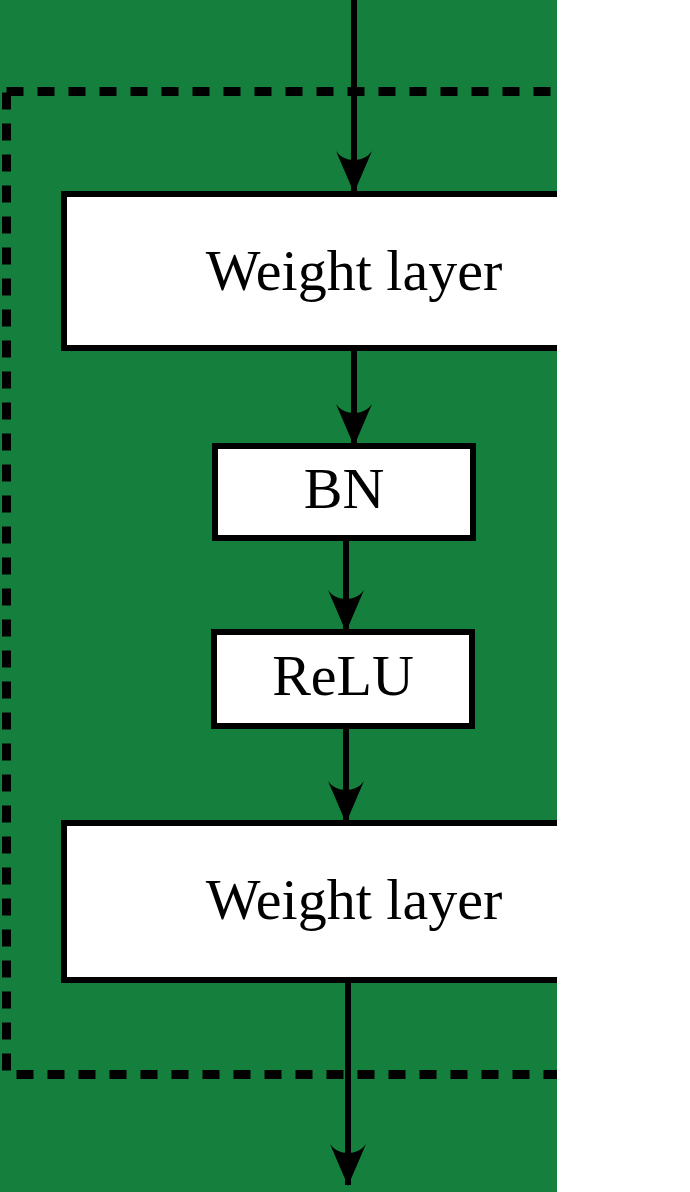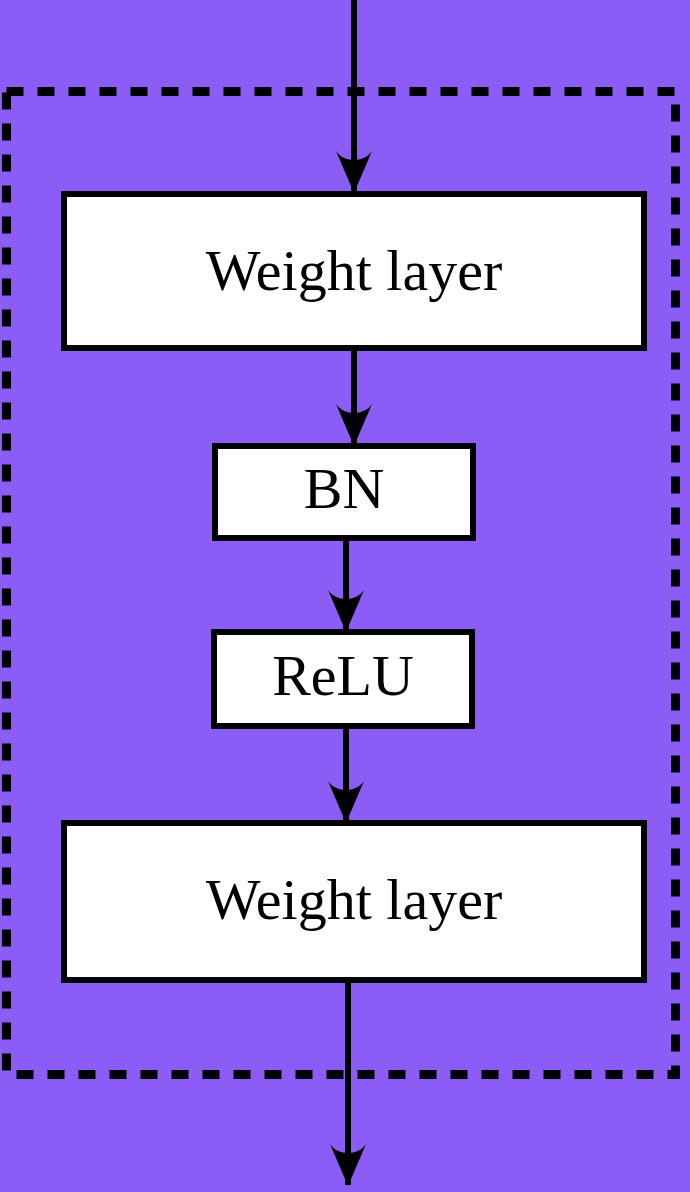--- a/index.html
+++ b/index.html
@@ -6,23 +6,23 @@
   html, body {
     margin: 0;
     padding: 0;
     background: #ffffff;
   }
   body {
     font-family: "Liberation Serif", "DejaVu Serif", serif;
   }
   #canvas {
     position: relative;
-    width: 690px;
+    width: 557px;
     height: 1192px;
-    background: #8b5cf6;
+    background: #15803d;
     overflow: hidden;
   }
   #diagram-svg {
     position: absolute;
     left: 0;
     top: 0;
     width: 690px;
     height: 1192px;
     display: block;
   }

